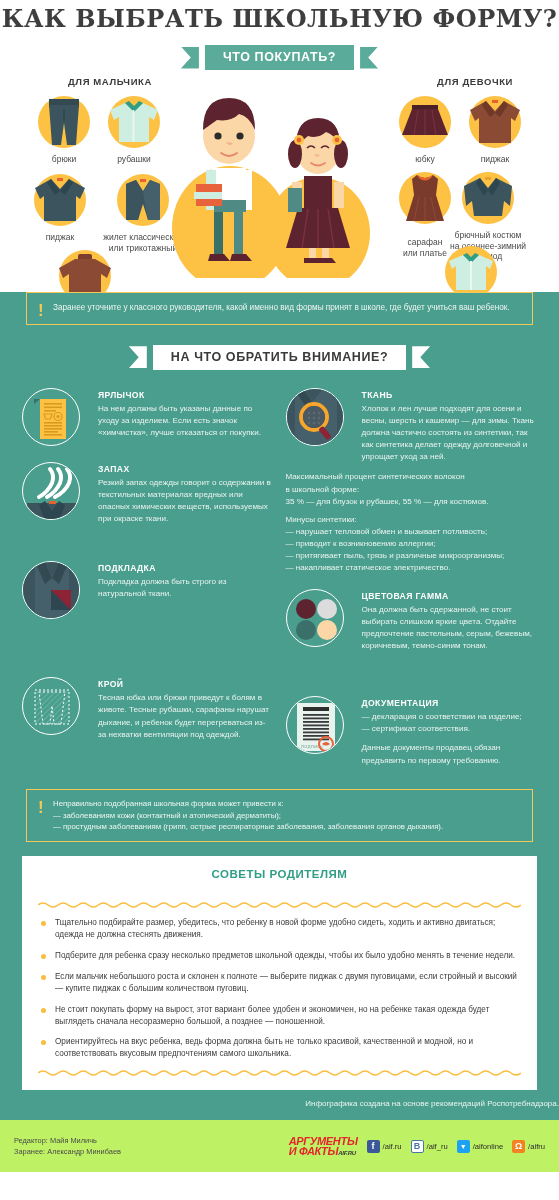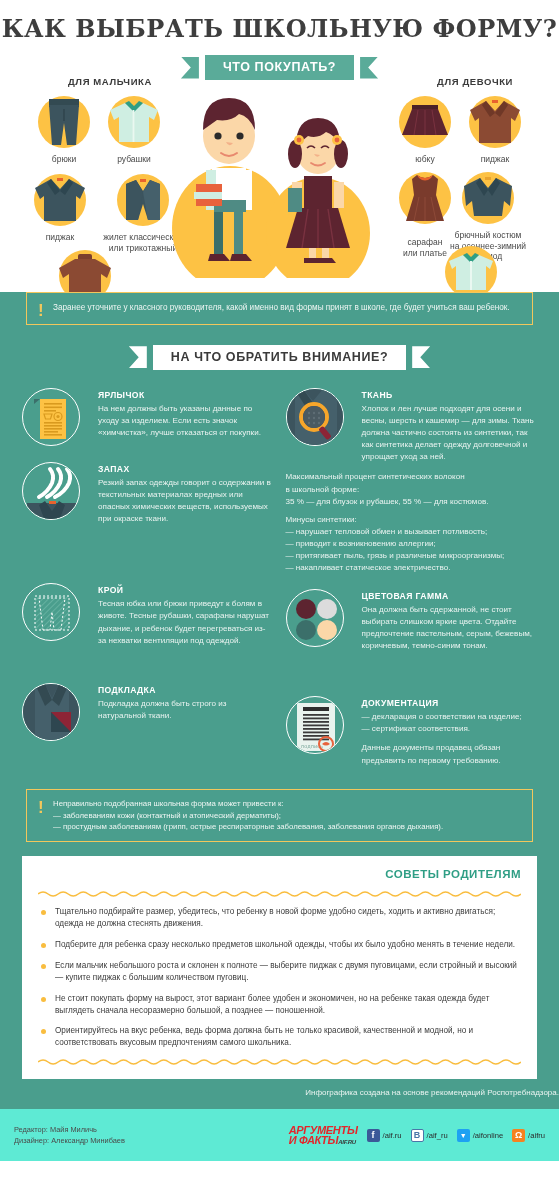--- a/index.html
+++ b/index.html
@@ -13,21 +13,21 @@
   .page { position: relative; width: 559px; height: 1200px; background: #ffffff; }
 
   
   .title {
     text-align: center;
     font-family: "DejaVu Serif", serif;
     font-weight: bold;
     font-size: 24px;
     letter-spacing: 0.5px;
     color: #3e3e3e;
-    padding-top: 14px;
+    padding-top: 4px;
     white-space: nowrap;
   }
 
   
   .ribbon-wrap { display: flex; justify-content: center; align-items: center; }
   .ribbon {
     position: relative;
     display: inline-block;
     padding: 5px 18px 6px 18px;
     font-weight: bold;
@@ -117,41 +117,41 @@
   }
   .warn-box p { color: #eef6f3; font-size: 7.8px; line-height: 1.52; }
 
   
   .advice {
     margin: 14px 22px 0 22px;
     background: #ffffff;
     padding: 12px 16px 14px 16px;
   }
   .advice h3 {
-    text-align: right; color: #2f9e85; font-weight: bold;
-    font-size: 11.5px; letter-spacing: 0.5px; margin-bottom: 10px;
+    text-align: center; color: #2f9e85; font-weight: bold;
+    font-size: 11.5px; letter-spacing: 0.5px; margin-bottom: 21px;
   }
   .squig { display: block; width: 100%; height: 7px; }
   .advice ul { list-style: none; margin: 9px 0 8px 0; }
   .advice li {
     position: relative; padding-left: 17px; margin-bottom: 9px;
     font-size: 8.2px; line-height: 1.45; color: #3b3b3b;
   }
   .advice li::before {
     content: ""; position: absolute; left: 3px; top: 4px;
     width: 5px; height: 5px; border-radius: 50%; background: #f9bd3f;
   }
 
   .source {
     color: #eaf4f1; font-size: 8px; padding: 9px 0 10px 36px; text-align: right;
   }
 
   
   .footer {
-    background: #5eead4; height: 52px; position: relative;
+    background: #bef264; height: 52px; position: relative;
     display: flex; align-items: center; padding: 0 14px;
   }
   .credits { font-size: 7.4px; color: #4a4a4a; line-height: 1.55; }
   .brand { margin-left: auto; display: flex; align-items: center; gap: 9px; }
   .logo {
     font-family: "Liberation Sans", sans-serif; font-weight: bold;
     font-style: italic; color: #e3262b; font-size: 11px; line-height: 0.92;
     text-align: left; letter-spacing: -0.3px;
   }
   .logo .sm { font-size: 6px; color: #3a3a3a; font-style: italic; }
@@ -428,53 +428,53 @@
               <path d="M22 38 L29 48 L36 38 L42 42 L36 58 H22 L16 42 Z" fill="#2e4650"></path>
               <rect x="26" y="38" width="7" height="3" fill="#e8622e"></rect>
             </svg>
           </div>
           <div class="txt">
             <h4>ЗАПАХ</h4>
             <p>Резкий запах одежды говорит о содержании в текстильных материалах вредных или опасных химических веществ, используемых при окраске ткани.</p>
           </div>
         </div>
 
+        <div class="tip" style="margin-top:36px;">
+          <div class="ic">
+            <svg width="58" height="58" viewBox="0 0 58 58">
+              <rect x="0" y="0" width="58" height="58" fill="#3c545e"></rect>
+              <path d="M22 0 L29 14 L36 0 L46 5 V58 H12 V5 Z" fill="#45606b"></path>
+              <path d="M22 0 L29 16 L22 22 L14 4 Z" fill="#334a52"></path>
+              <path d="M36 0 L29 16 L36 22 L44 4 Z" fill="#334a52"></path>
+              <rect x="28" y="28" width="20" height="20" fill="#8d2436"></rect>
+              <path d="M28 28 L48 48 H28 Z" fill="#2e4650"></path>
+            </svg>
+          </div>
+          <div class="txt">
+            <h4>ПОДКЛАДКА</h4>
+            <p>Подкладка должна быть строго из натуральной ткани.</p>
+          </div>
+        </div>
+
         <div class="tip" style="margin-top:58px;">
           <div class="ic">
             <svg width="58" height="58" viewBox="0 0 58 58">
               <defs>
                 <pattern id="hatch" width="4" height="4" patternUnits="userSpaceOnUse" patternTransform="rotate(45)">
                   <line x1="0" y1="0" x2="0" y2="4" stroke="#7fc4b3" stroke-width="1"></line>
                 </pattern>
               </defs>
               <rect x="12" y="12" width="34" height="34" fill="url(#hatch)"></rect>
               <rect x="12" y="12" width="34" height="34" fill="none" stroke="#ffffff" stroke-width="1" stroke-dasharray="2 2"></rect>
               <path d="M16 14 h26 l-4 32 h-7 l-2 -18 l-2 18 h-7 z" fill="none" stroke="#ffffff" stroke-width="1" stroke-dasharray="2 2"></path>
             </svg>
           </div>
           <div class="txt">
             <h4>КРОЙ</h4>
             <p>Тесная юбка или брюки приведут к болям в животе. Тесные рубашки, сарафаны нарушат дыхание, и ребенок будет перегреваться из-за нехватки вентиляции под одеждой.</p>
-          </div>
-        </div>
-
-        <div class="tip" style="margin-top:36px;">
-          <div class="ic">
-            <svg width="58" height="58" viewBox="0 0 58 58">
-              <rect x="0" y="0" width="58" height="58" fill="#3c545e"></rect>
-              <path d="M22 0 L29 14 L36 0 L46 5 V58 H12 V5 Z" fill="#45606b"></path>
-              <path d="M22 0 L29 16 L22 22 L14 4 Z" fill="#334a52"></path>
-              <path d="M36 0 L29 16 L36 22 L44 4 Z" fill="#334a52"></path>
-              <rect x="28" y="28" width="20" height="20" fill="#8d2436"></rect>
-              <path d="M28 28 L48 48 H28 Z" fill="#2e4650"></path>
-            </svg>
-          </div>
-          <div class="txt">
-            <h4>ПОДКЛАДКА</h4>
-            <p>Подкладка должна быть строго из натуральной ткани.</p>
           </div>
         </div>
       </div>
 
       <div class="col">
 
         <div class="tip">
           <div class="ic">
             <svg width="58" height="58" viewBox="0 0 58 58">
               <rect x="0" y="0" width="58" height="58" fill="#3c545e"></rect>
@@ -582,21 +582,21 @@
         <path d="M0 4 q5 -4 10 0 t10 0 t10 0 t10 0 t10 0 t10 0 t10 0 t10 0 t10 0 t10 0 t10 0 t10 0 t10 0 t10 0 t10 0 t10 0 t10 0 t10 0 t10 0 t10 0 t10 0 t10 0 t10 0 t10 0 t10 0 t10 0 t10 0 t10 0 t10 0 t10 0 t10 0 t10 0 t10 0 t10 0 t10 0 t10 0 t10 0 t10 0 t10 0 t10 0 t10 0 t10 0 t10 0 t10 0 t10 0 t10 0 t10 0 t10 0" fill="none" stroke="#f9bd3f" stroke-width="1.4"></path>
       </svg>
     </div>
 
     <div class="source">Инфографика создана на основе рекомендаций Роспотребнадзора.</div>
   </div>
 
   <div class="footer">
     <div class="credits">
       <div>Редактор: Майя Миличь</div>
-      <div>Дизайнер: Александр Минибаев</div>
+      <div>Заранее: Александр Минибаев</div>
     </div>
     <div class="brand">
       <div class="logo">
         <div>АРГУМЕНТЫ</div>
         <div><span>И ФАКТЫ</span><span class="sm">AIF.RU</span></div>
       </div>
       <div class="soc">
         <span class="bx" style="background:#3b5998;">f</span>
         <span class="lbl">/aif.ru</span>
       </div>

